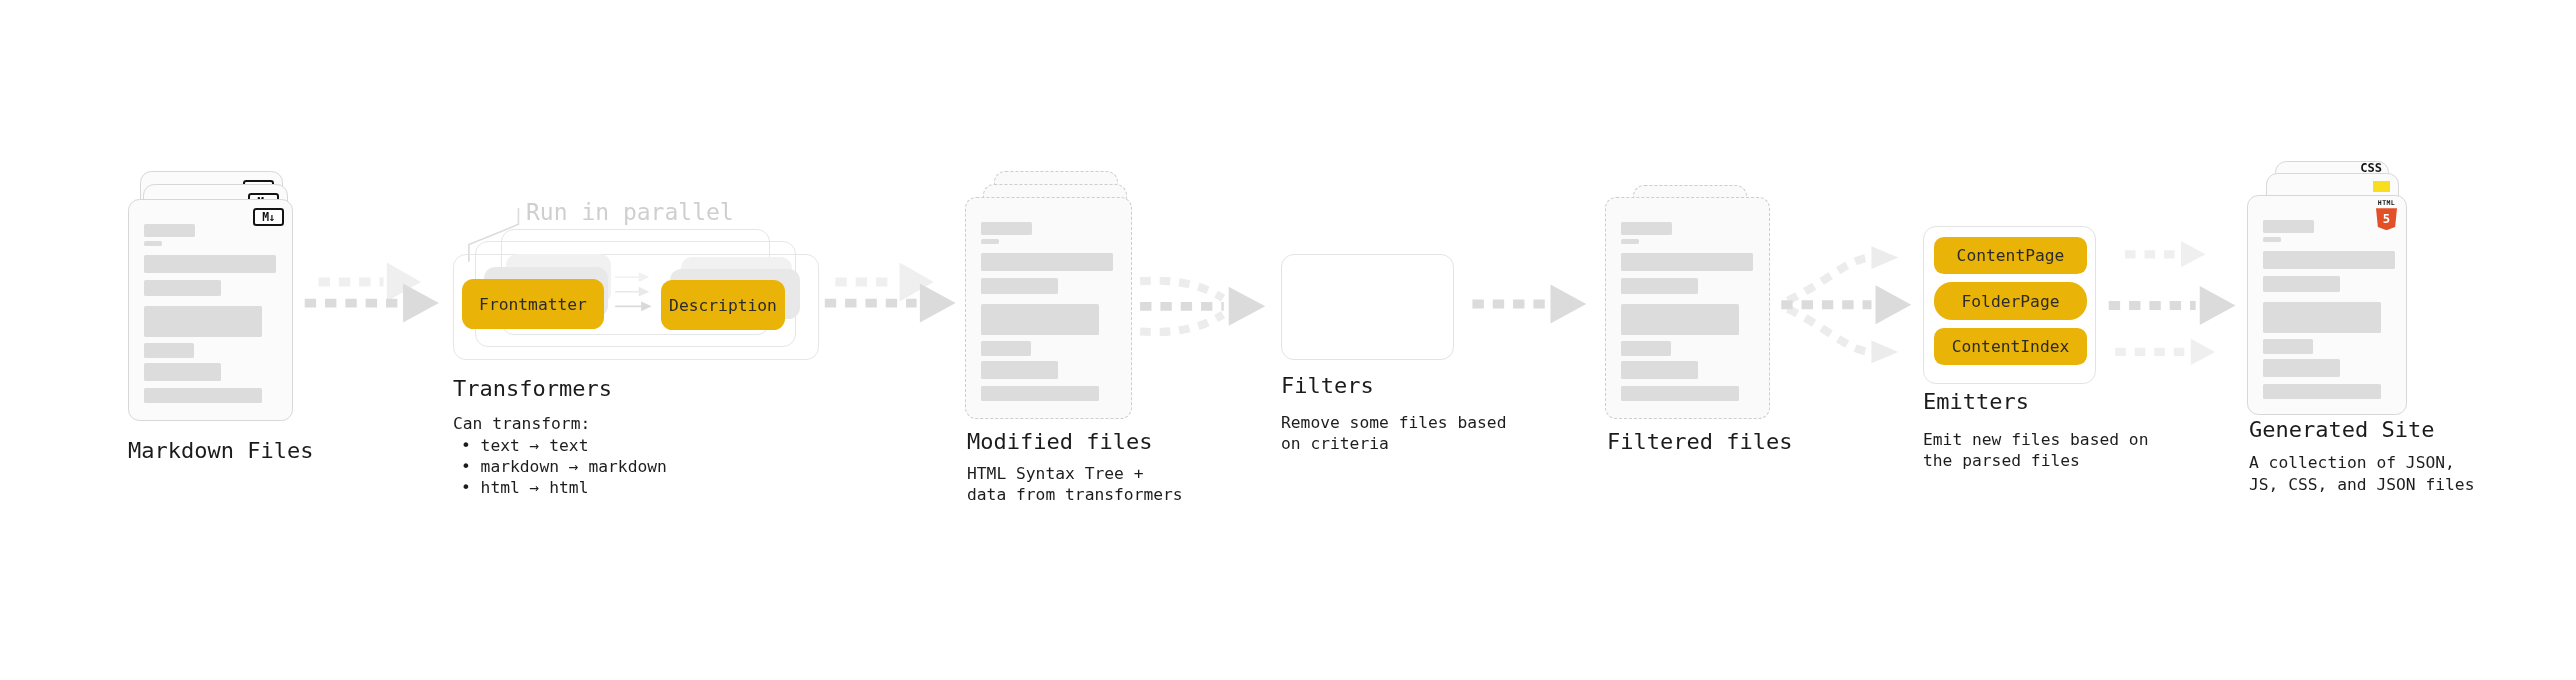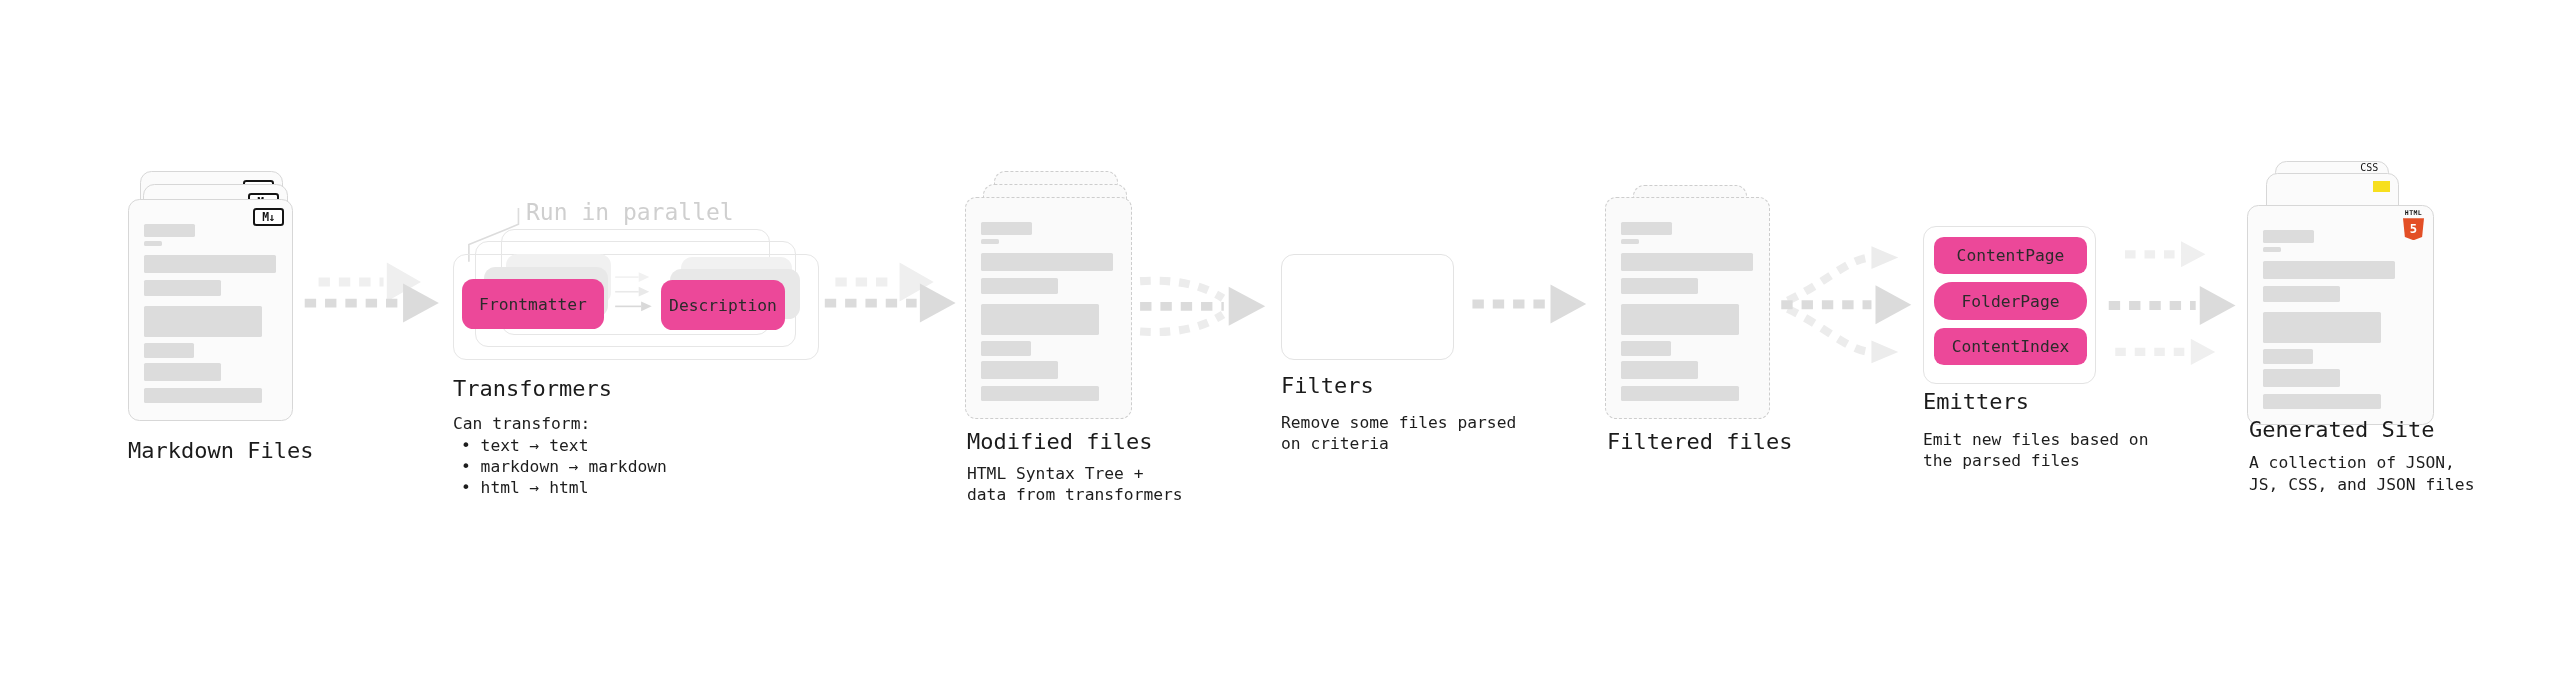--- a/index.html
+++ b/index.html
@@ -25,34 +25,34 @@
   .b8{top:188px;width:118px;height:14.6px}
 
   
   .md-badge { position:absolute; top:8.1px; right:8.1px; width:31px; height:18px;
     box-sizing:border-box; border:2.4px solid #141414; border-radius:3.3px; background:#fff;
     color:#141414; font-weight:bold; font-size:11.4px; line-height:13px;
     display:flex; align-items:center; justify-content:center; letter-spacing:-0.8px; }
 
   
   .css-badge { position:absolute; top:3.3px; right:9.8px; width:18px; text-align:center; }
-  .css-badge .w { font-size:10px; font-weight:normal; color:#141414; line-height:6.5px; }
+  .css-badge .w { font-size:12px; font-weight:bold; color:#141414; line-height:6.5px; }
   .css-badge .u { height:2.4px; background:#2965F1; margin-top:0.8px; border-radius:0.8px; }
   .js-badge { position:absolute; top:6.5px; right:8.1px; width:17px; height:11.4px; background:#F7DF1E; }
   .html5-badge { position:absolute; top:4.1px; right:9px; width:21px; text-align:center; }
   .html5-badge .w { font-size:6.5px; font-weight:bold; color:#141414; line-height:7.3px; letter-spacing:0.4px; }
   .html5-badge .shield { width:21px; height:22px; background:#E34F26; margin-top:0.8px;
     clip-path:polygon(0 0,100% 0,91% 86%,50% 100%,9% 86%);
     color:#ffffff; font-size:12.2px; font-weight:bold;
     display:flex; align-items:center; justify-content:center; }
 
   
   .tcontainer { position:absolute; box-sizing:border-box; border:1.6px solid #e6e6e6; border-radius:13px; }
   .wcontainer { position:absolute; box-sizing:border-box; border:1.6px solid #e3e3e3; border-radius:13px; background:#ffffff; }
-  .gbox { position:absolute; box-sizing:border-box; background:#ec4899; border-radius:11.4px;
+  .gbox { position:absolute; box-sizing:border-box; background:#eab308; border-radius:11.4px;
     display:flex; align-items:center; justify-content:center; font-size:16.3px; color:#2b2b2b; white-space:nowrap; }
   .gbox.l2 { background:#e8e8e8; }
   .gbox.l3 { background:#f1f1f1; }
 
   
   .title { position:absolute; font-size:22px; line-height:27px; color:#1b1b1b; white-space:nowrap; }
   .sub   { position:absolute; font-size:16.3px; line-height:19.5px; color:#1d1d1d; white-space:nowrap; }
   .run-label { position:absolute; font-size:23px; line-height:19.5px; color:#cfcfcf; white-space:nowrap; }
 </style>
 </head>
@@ -177,21 +177,21 @@
       <div class="bar b7"></div>
       <div class="bar b8"></div>
     </div>
   </div>
   <div class="title" style="left:967px;top:428px">Modified files</div>
   <div class="sub" style="left:967px;top:464px">HTML Syntax Tree +</div>
   <div class="sub" style="left:967px;top:485px">data from transformers</div>
 
   <div class="wcontainer" style="left:1281px;top:254px;width:173px;height:106px"></div>
   <div class="title" style="left:1281px;top:372px">Filters</div>
-  <div class="sub" style="left:1281px;top:413px">Remove some files parsed</div>
+  <div class="sub" style="left:1281px;top:413px">Remove some files based</div>
   <div class="sub" style="left:1281px;top:434px">on criteria</div>
 
   <div>
     <div class="doc dashed" style="left:1633px;top:185px;width:114px;height:222px"></div>
     <div class="doc dashed" style="left:1605px;top:197px;width:165px;height:222px">
       <div class="bar b1"></div>
       <div class="bar b2"></div>
       <div class="bar b3"></div>
       <div class="bar b4"></div>
       <div class="bar b5"></div>
@@ -219,21 +219,21 @@
   <div>
     <div class="doc" style="left:2275px;top:161px;width:114px;height:222px">
       <div class="css-badge">
         <div class="w">CSS</div>
         <div class="u"></div>
       </div>
     </div>
     <div class="doc" style="left:2266px;top:173px;width:133px;height:222px">
       <div class="js-badge"></div>
     </div>
-    <div class="doc" style="left:2247px;top:205px;width:187px;height:220px">
+    <div class="doc" style="left:2247px;top:195px;width:160px;height:220px">
       <div class="html5-badge">
         <div class="w">HTML</div>
         <div class="shield">
           <span>5</span>
         </div>
       </div>
       <div class="bar b1"></div>
       <div class="bar b2"></div>
       <div class="bar b3"></div>
       <div class="bar b4"></div>

